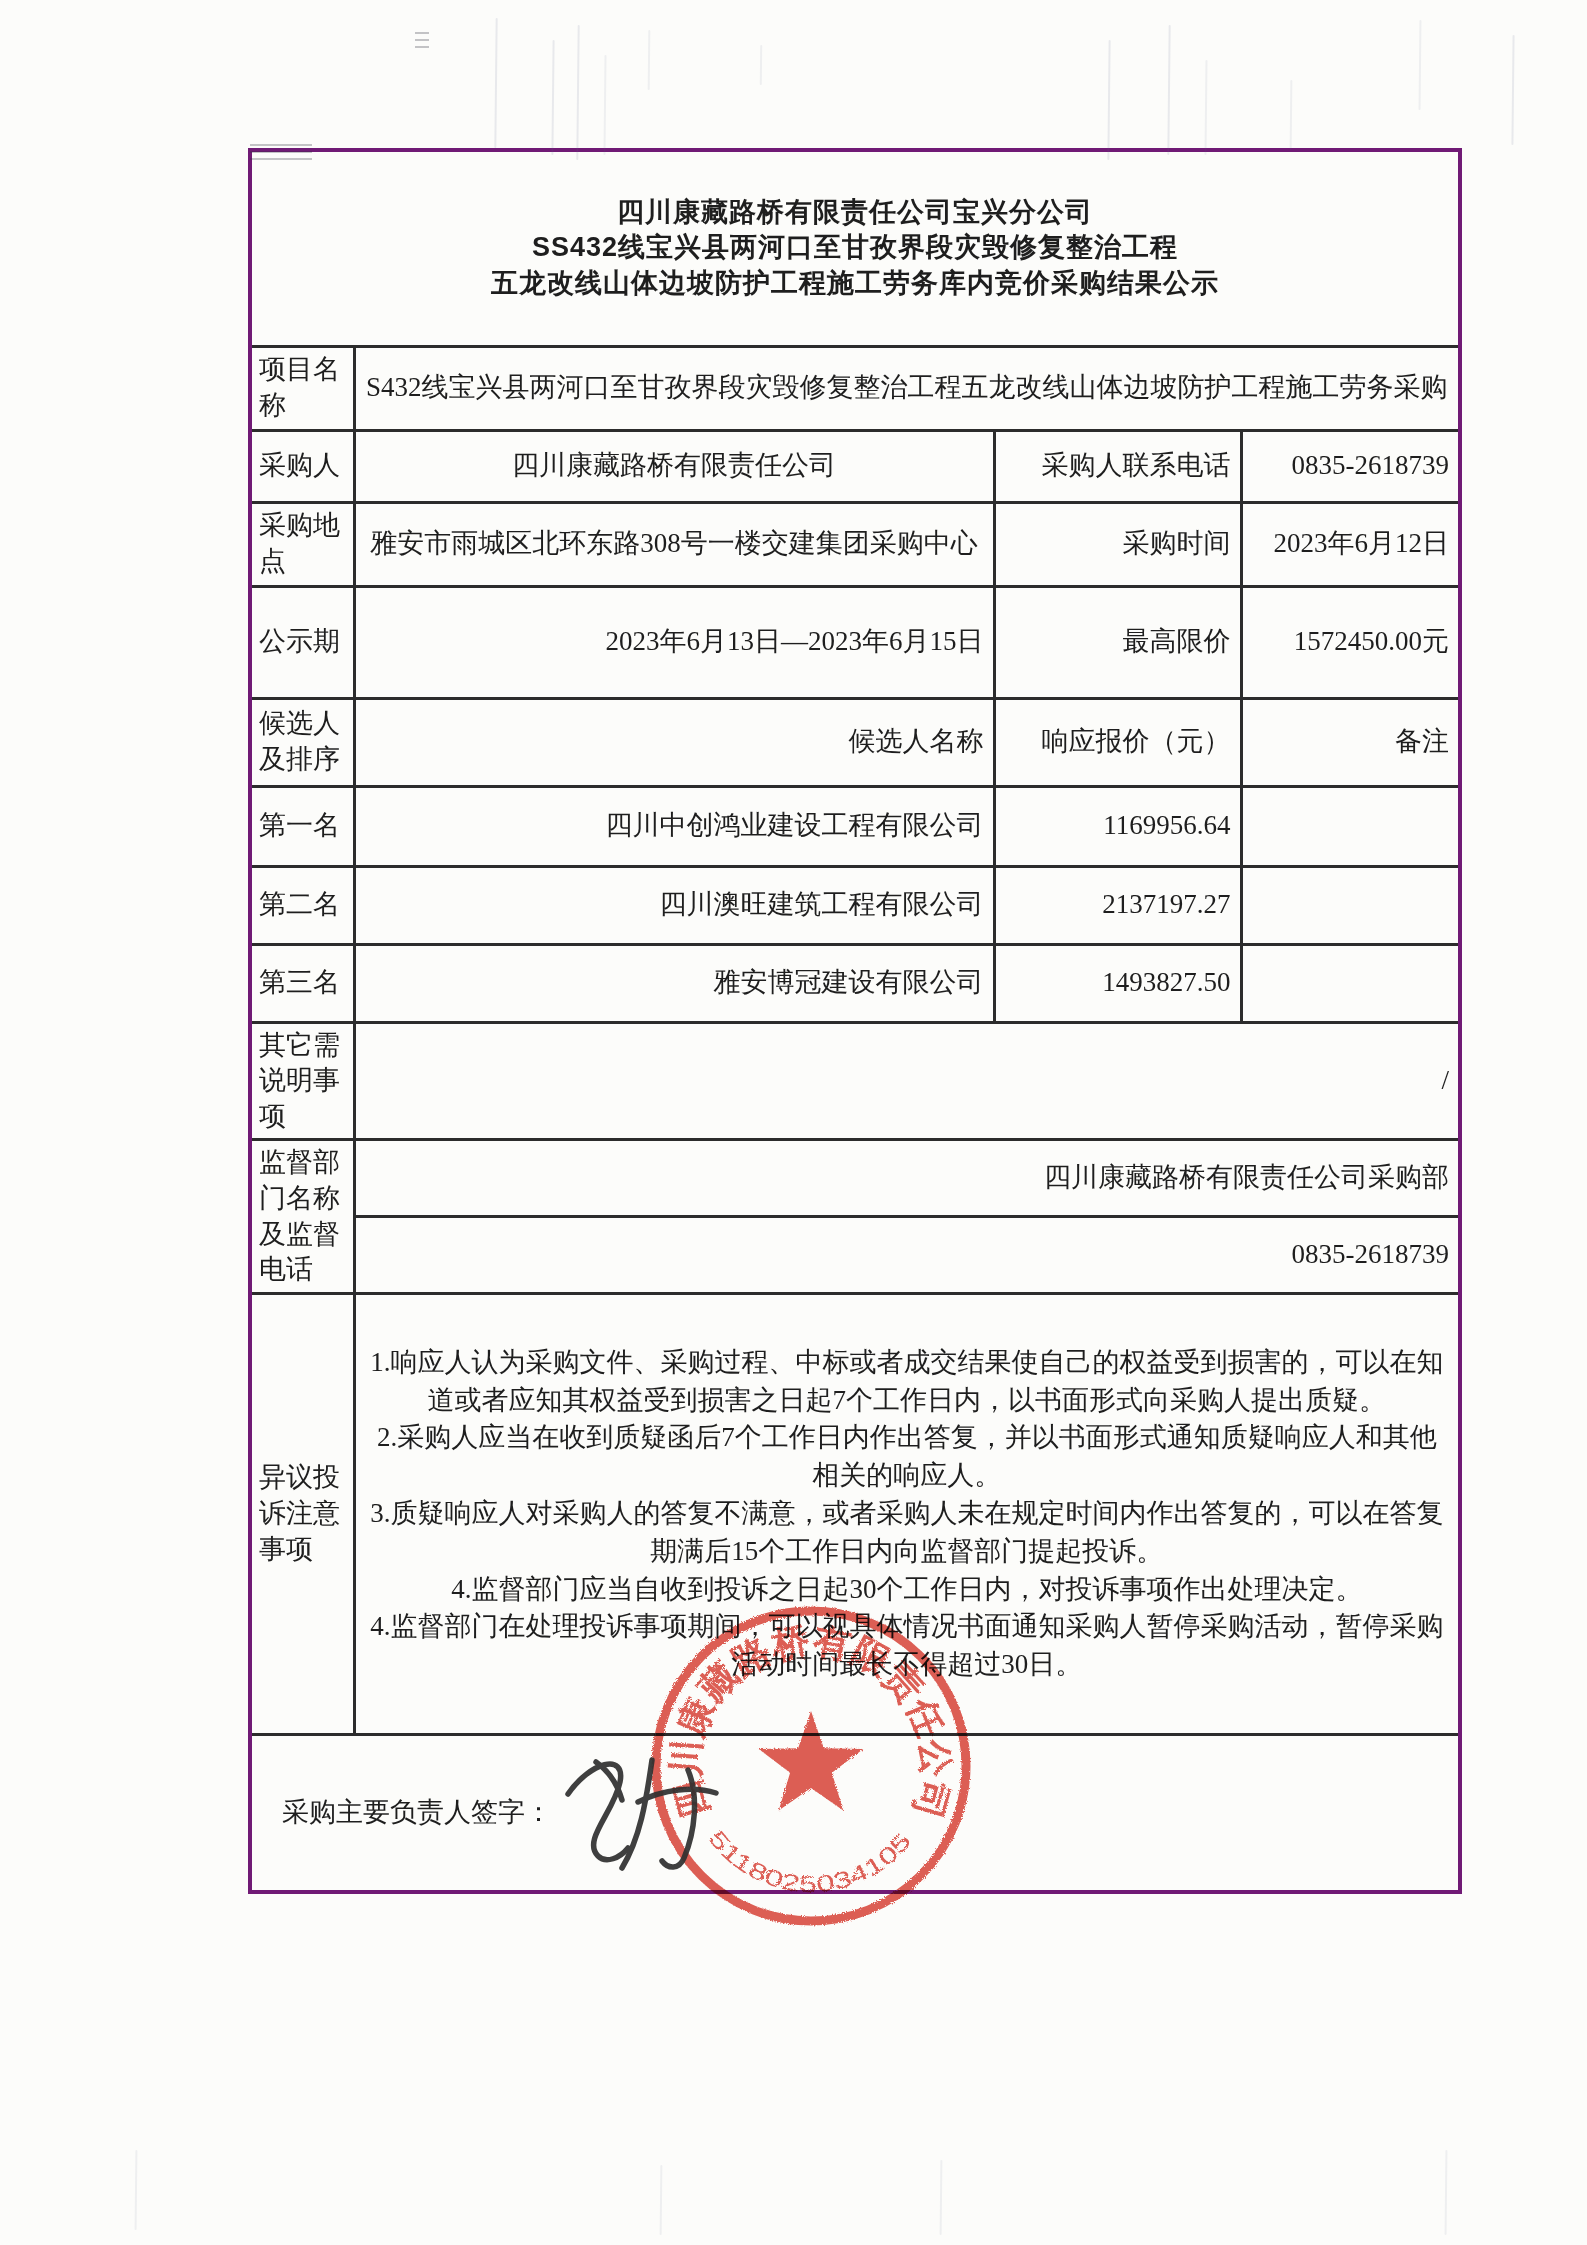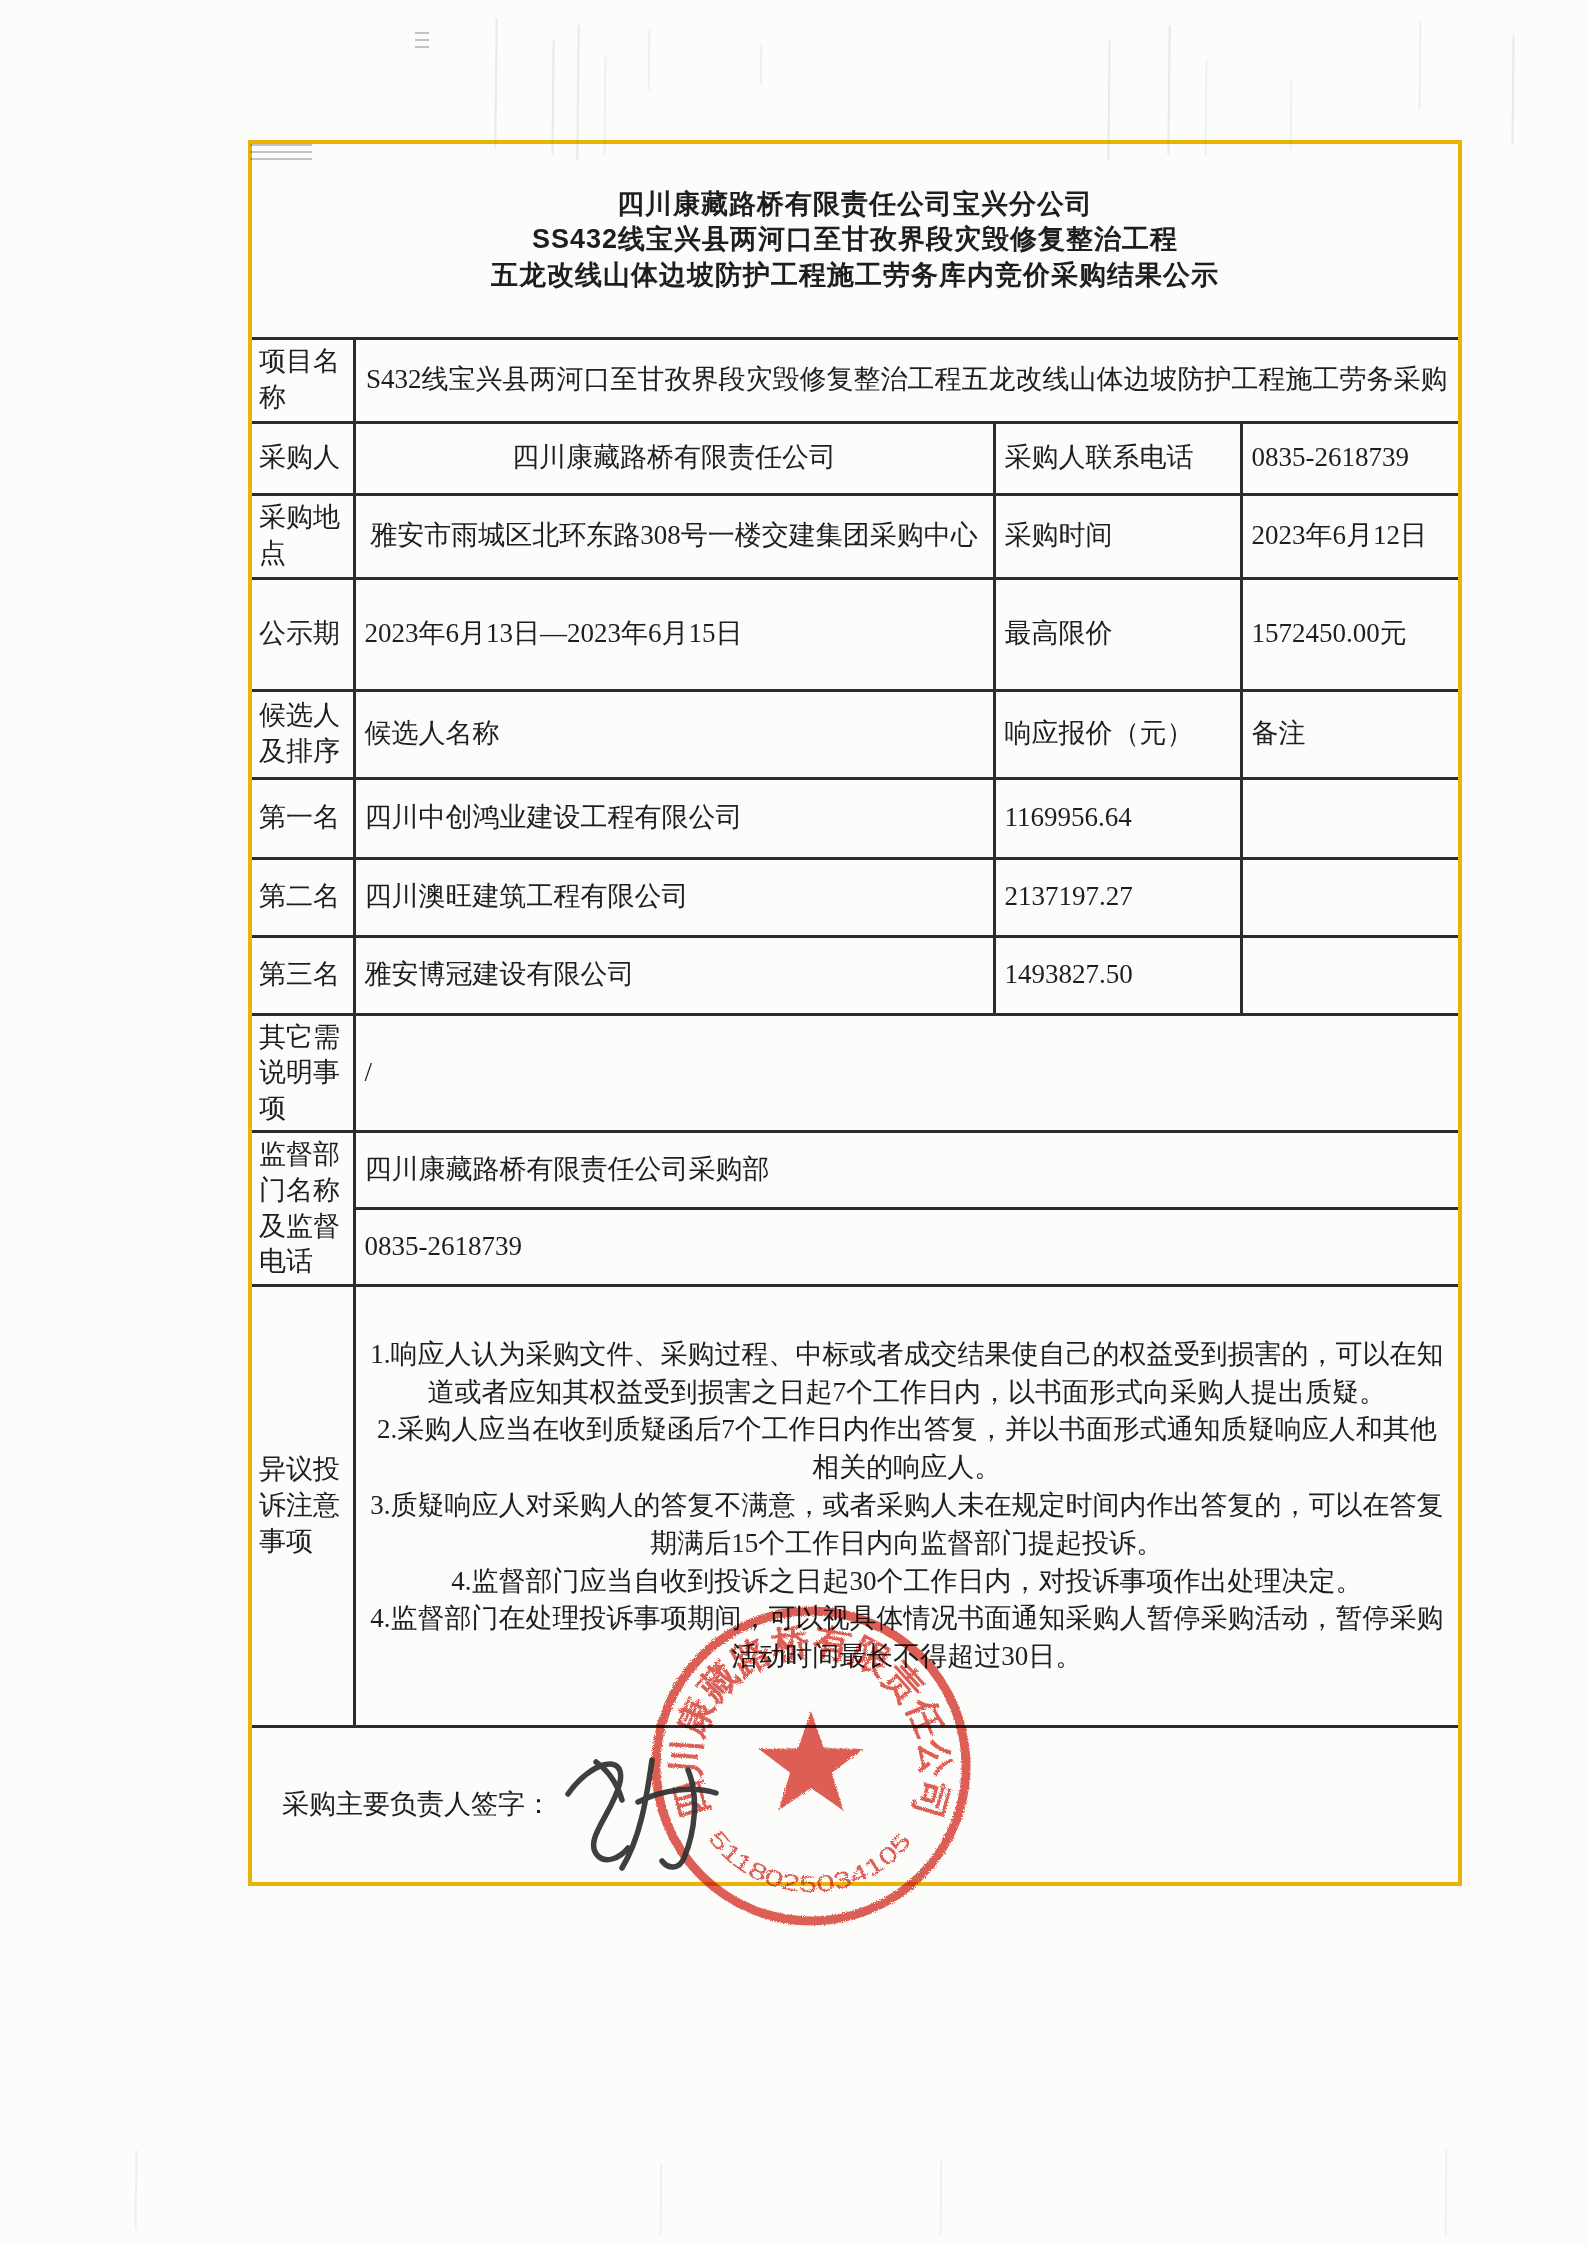--- a/index.html
+++ b/index.html
@@ -7,43 +7,43 @@
   body {
     position:relative;
     background:#fcfcfa;
     font-family:"Liberation Serif","DejaVu Serif",serif;
     color:#1e1e1e;
     overflow:hidden;
   }
 
   
   .doc-table {
-    position:absolute; left:248px; top:140px; width:1210px;
+    position:absolute; left:248px; top:148px; width:1210px;
     border-collapse:collapse; table-layout:fixed;
-    border:4px solid #eab308;
+    border:4px solid #701a75;
   }
   .doc-table td {
     border:3px solid #2c2c2c;
     font-size:27px;
     vertical-align:middle;
     padding:4px 9px;
     line-height:1.32;
     overflow:hidden;
   }
   .title-cell {
     text-align:center;
     font-family:"Liberation Sans","DejaVu Sans",sans-serif;
     font-weight:700;
     font-size:36px;
     line-height:1.52;
     letter-spacing:1px;
     padding:14px 6px !important;
   }
   .label   { white-space:pre-line; padding-left:7px !important; }
-  .center  { text-align:left; }
+  .center  { text-align:right; }
   .val-left{ text-align:center; }
   .notice  { padding:14px 14px !important; }
   .notice div { line-height:1.40; text-align:center; }
   .sign-cell { padding-left:30px !important; }
 
   
   .stamp-svg {
     position:absolute; left:500px; top:1556px;
     width:560px; height:440px;
     mix-blend-mode:multiply;

